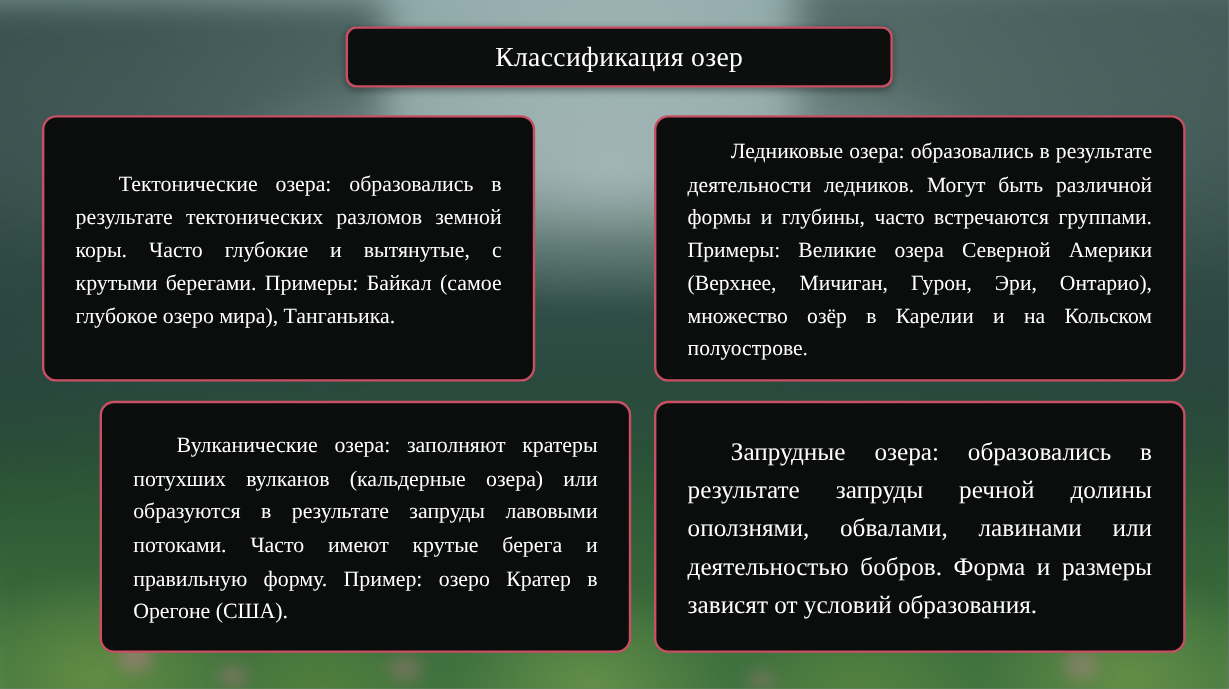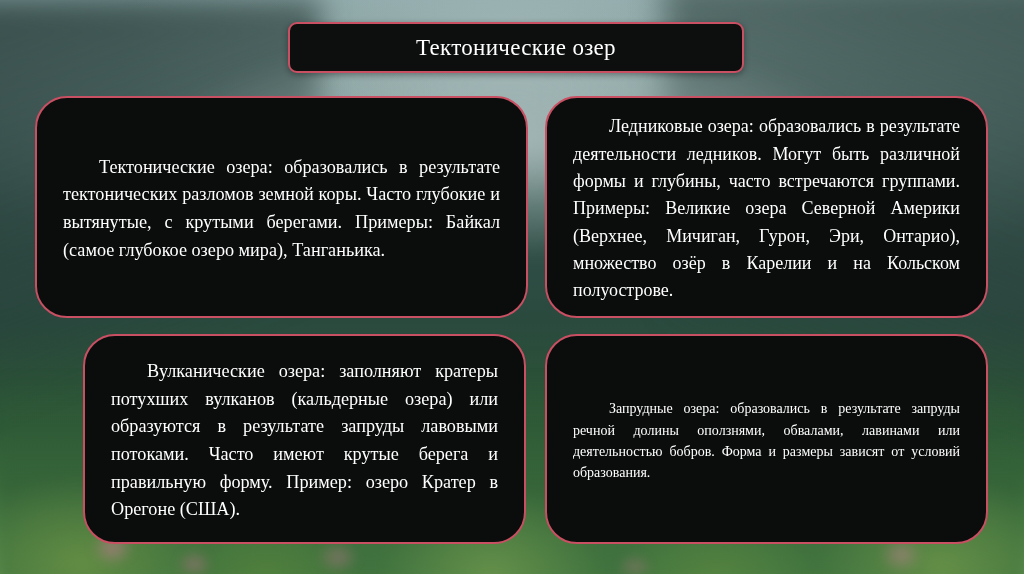--- a/index.html
+++ b/index.html
@@ -104,61 +104,61 @@
     font-size: 23px;
     letter-spacing: 0.3px;
     white-space: nowrap;
   }
 
   
   .card {
     position: absolute;
     background: #0b0d0c;
     border: 2px solid #c94f63;
-    border-radius: 32px;
+    border-radius: 12px;
     box-sizing: border-box;
     padding: 22px 26px 18px 26px;
     display: flex;
     align-items: center;
   }
   .card p {
     margin: 0;
     color: #ffffff;
     font-size: 18.2px;
     line-height: 1.52;
     text-align: justify;
     text-indent: 36px;
     text-justify: inter-word;
     hyphens: none;
     width: 100%;
   }
 
-  #card-tectonic { left: 35px;  top: 96px;  width: 493px; height: 222px; }
+  #card-tectonic { left: 35px;  top: 96px;  width: 411px; height: 222px; }
   #card-glacial  { left: 545px; top: 96px;  width: 443px; height: 222px; }
   #card-volcanic { left: 35px;  top: 334px; width: 443px; height: 210px; margin-left: 48px; }
   #card-dammed   { left: 545px; top: 334px; width: 443px; height: 210px; }
 
   #card-glacial p { font-size: 18px; }
-  #card-dammed p  { font-size: 14px; }
+  #card-dammed p  { font-size: 21px; }
 </style>
 </head>
 <body>
 
 <div class="slide">
 
   <div class="bg">
     <div class="bg-left-ridge"></div>
     <div class="bg-right-ridge"></div>
     <div class="bg-mid-haze"></div>
     <div class="bg-foliage"></div>
     <div class="bg-pink-flowers"></div>
   </div>
 
   <div class="title-plate">
-    <span class="title-text">Тектонические озер</span>
+    <span class="title-text">Классификация озер</span>
   </div>
 
   <div class="card" id="card-tectonic">
     <p>Тектонические озера: образовались в результате тектонических разломов земной коры. Часто глубокие и вытянутые, с крутыми берегами. Примеры: Байкал (самое глубокое озеро мира), Танганьика.</p>
   </div>
 
   <div class="card" id="card-glacial">
     <p>Ледниковые озера: образовались в результате деятельности ледников. Могут быть различной формы и глубины, часто встречаются группами. Примеры: Великие озера Северной Америки (Верхнее, Мичиган, Гурон, Эри, Онтарио), множество озёр в Карелии и на Кольском полуострове.</p>
   </div>
 

